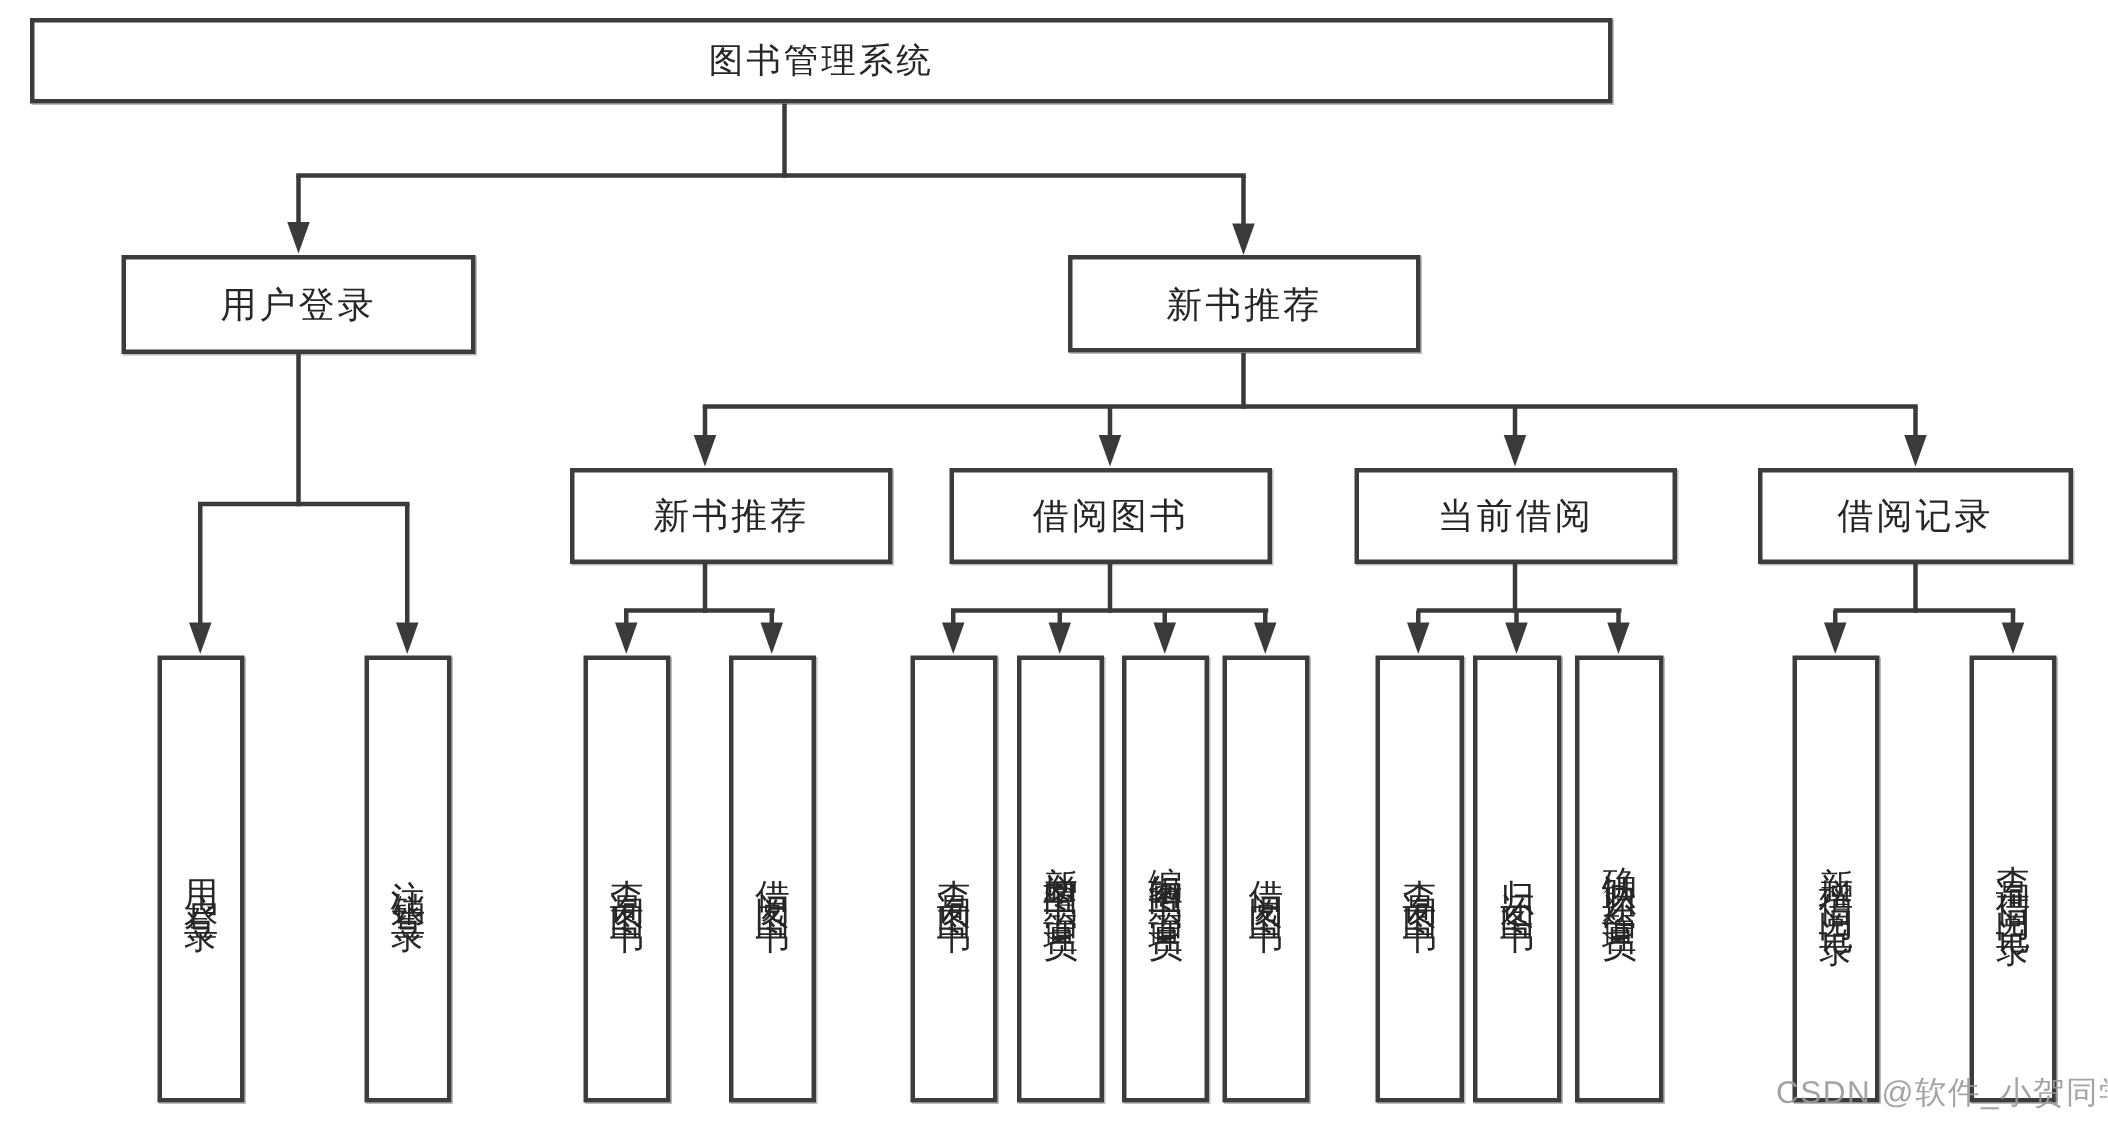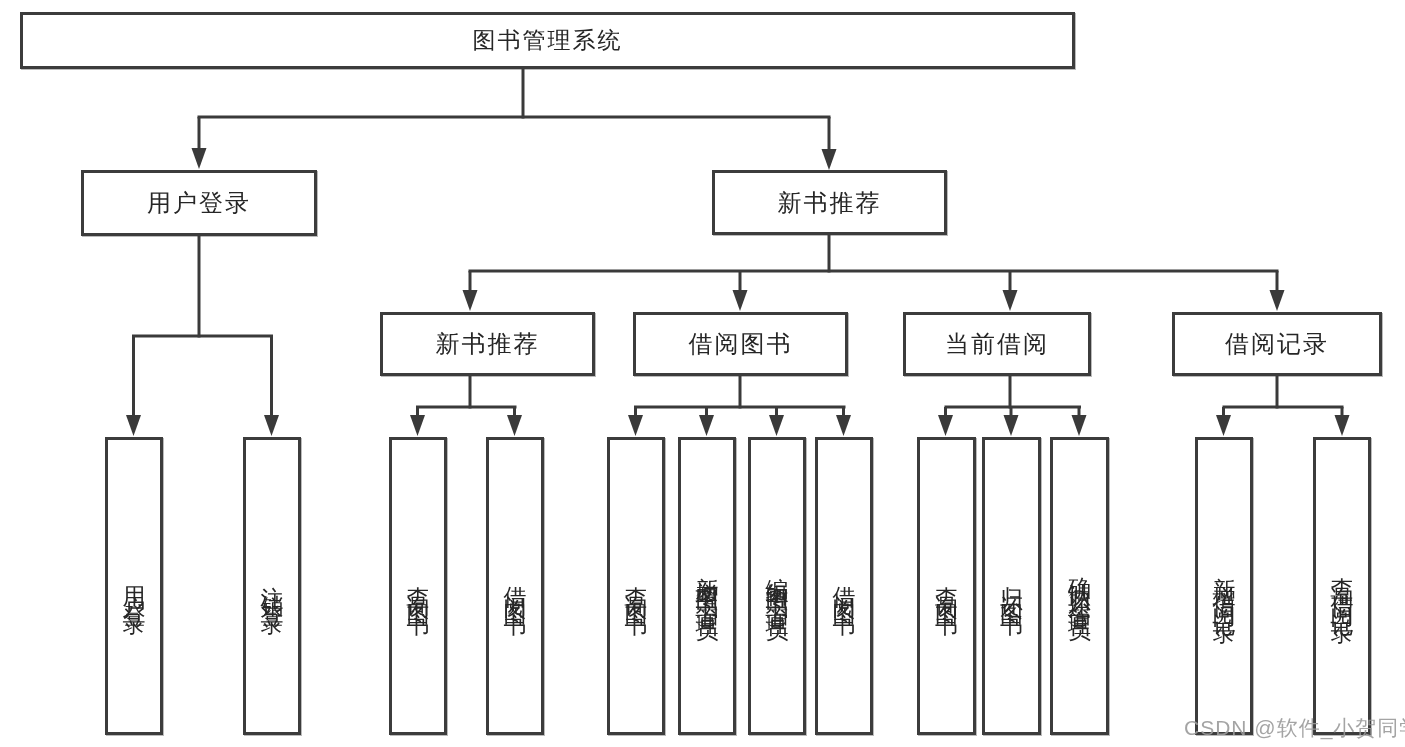--- a/index.html
+++ b/index.html
@@ -132,21 +132,21 @@
   <div class="hbox" style="left:712px; top:170px; width:235px; height:65px;">
     <span>新书推荐</span>
   </div>
 
   <div class="hbox" style="left:363px; top:312px; width:215px; height:64px;margin-left:17px;">
     <span>新书推荐</span>
   </div>
   <div class="hbox" style="left:633px; top:312px; width:215px; height:64px;">
     <span>借阅图书</span>
   </div>
-  <div class="hbox" style="left:903px; top:312px; width:188px; height:64px;">
+  <div class="hbox" style="left:903px; top:312px; width:215px; height:64px;">
     <span>当前借阅</span>
   </div>
   <div class="hbox" style="left:1172px; top:312px; width:210px; height:64px;">
     <span>借阅记录</span>
   </div>
 
   <div class="vbox" style="left:105px; top:437px; width:58px; height:298px;">
     <span class="vtext">用户登录</span>
   </div>
   <div class="vbox" style="left:243px; top:437px; width:58px; height:298px;">

